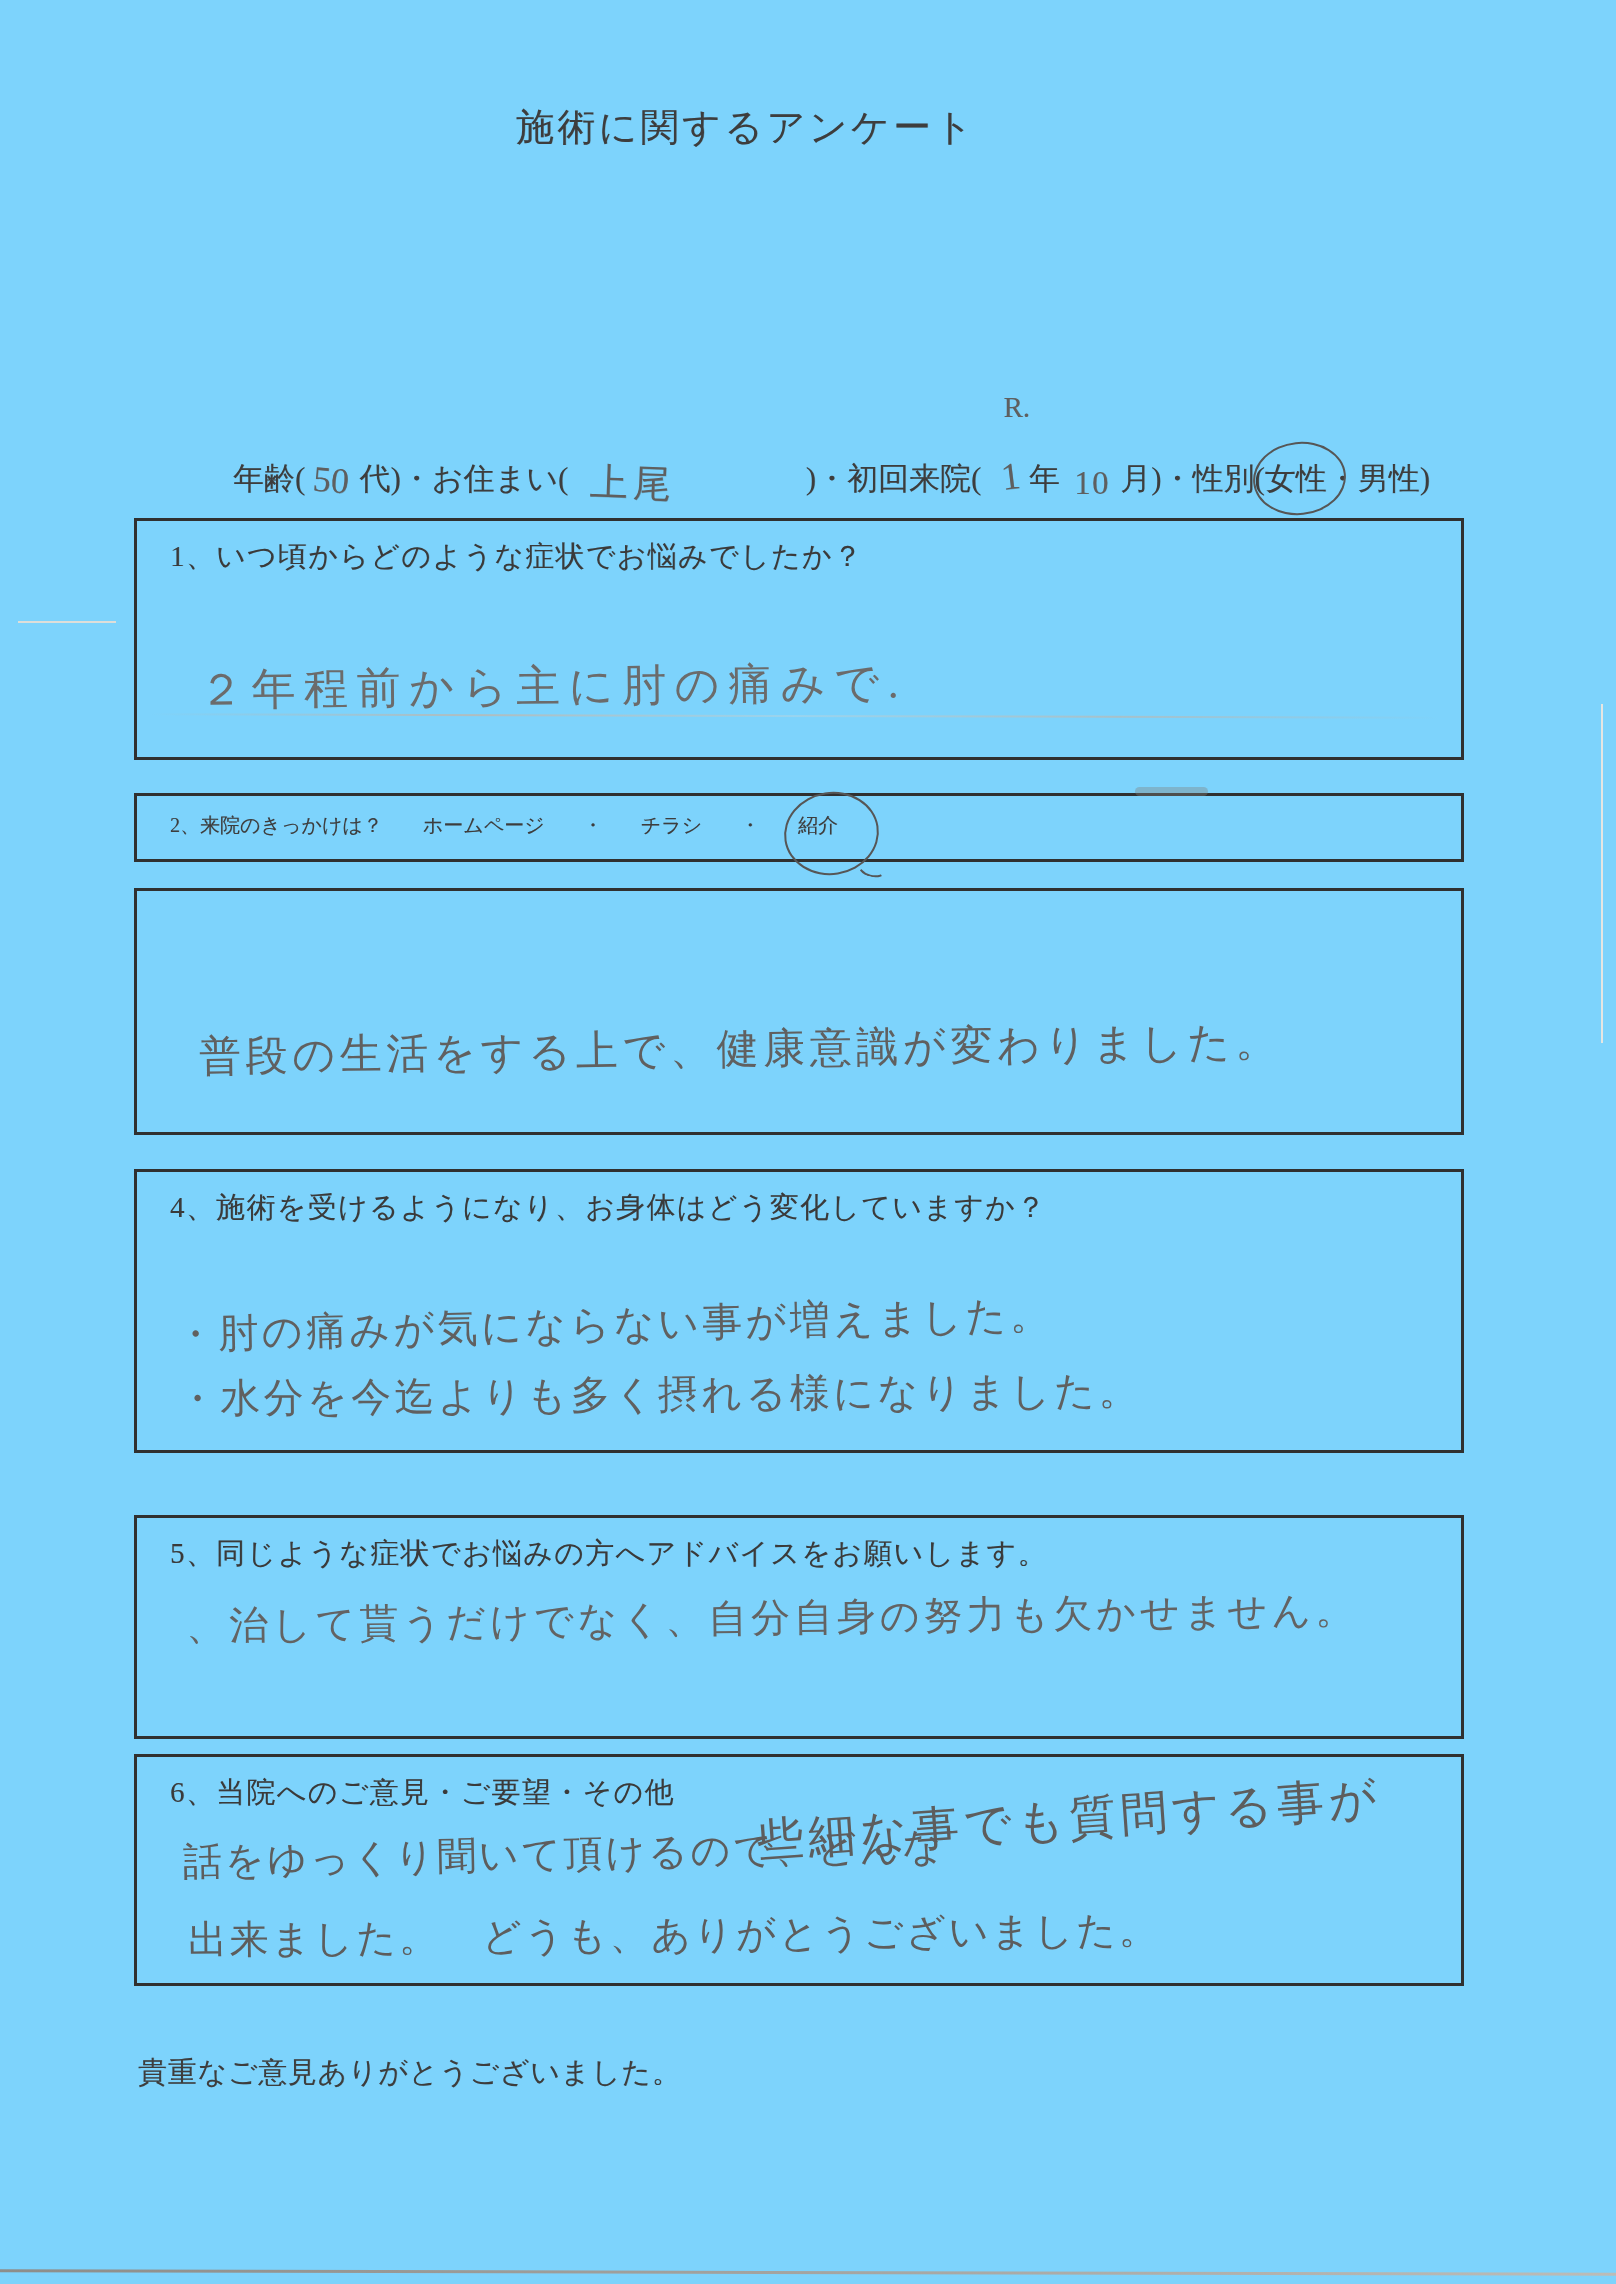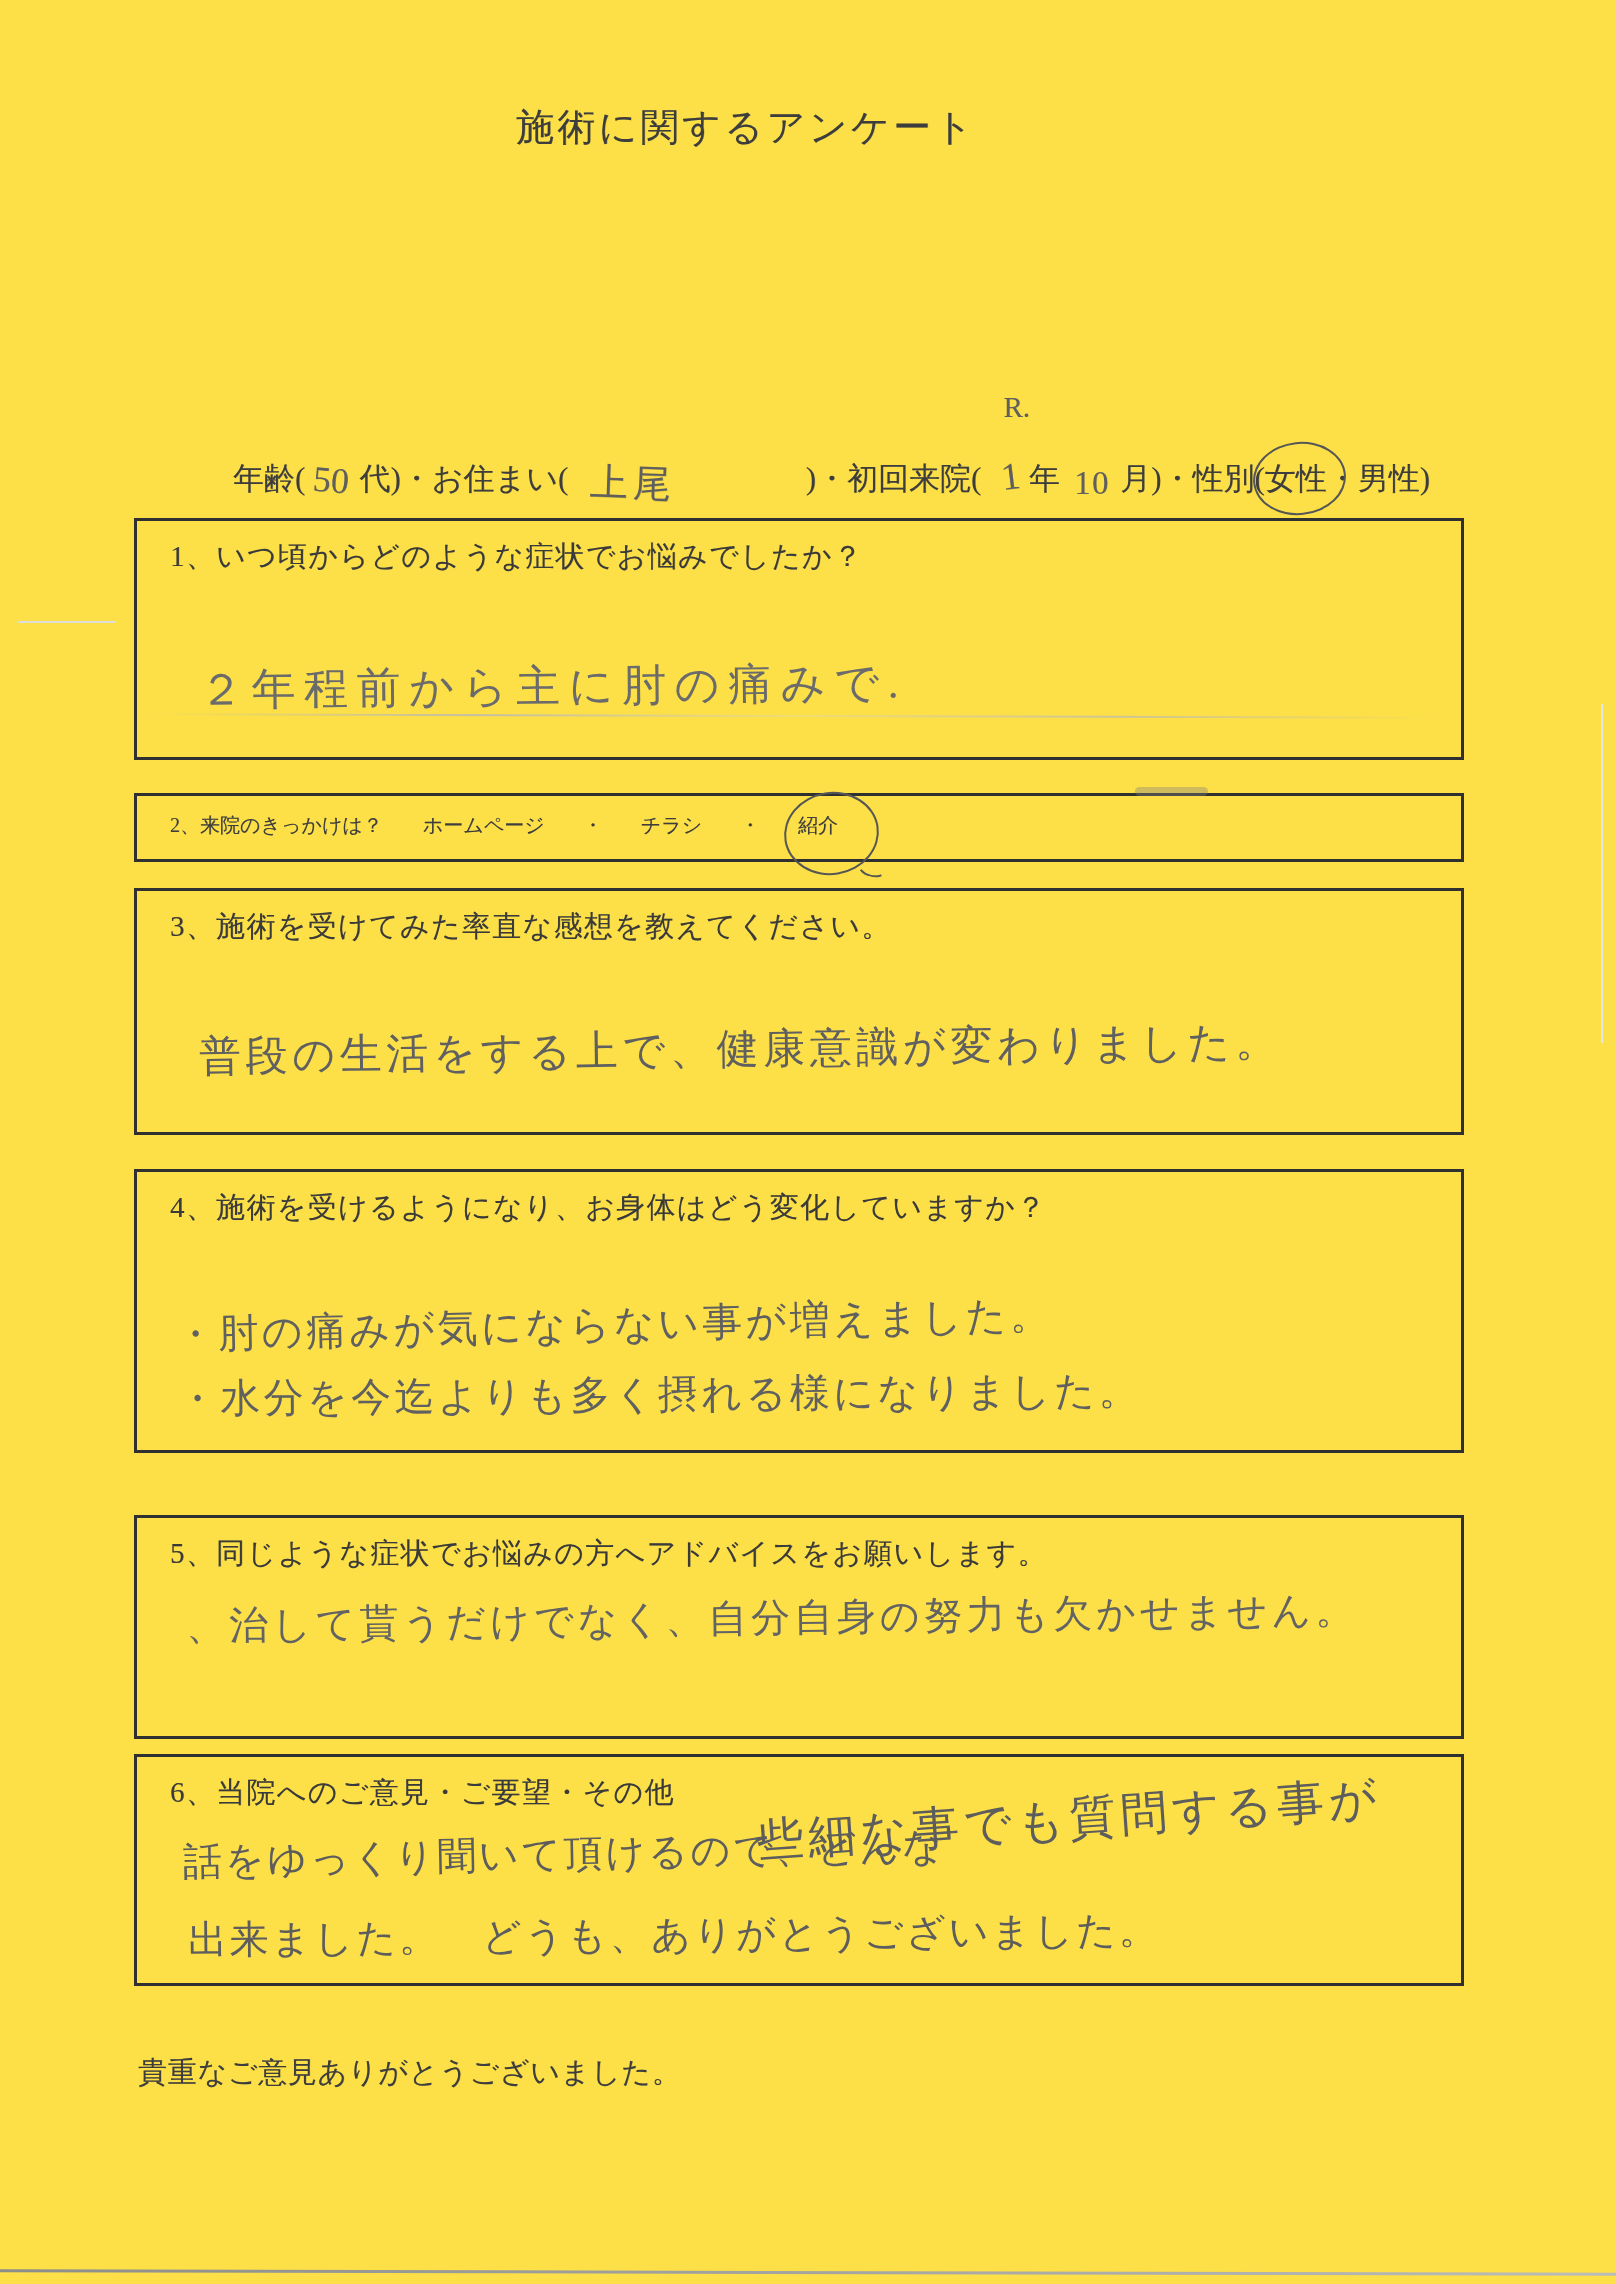--- a/index.html
+++ b/index.html
@@ -1,20 +1,20 @@
 <!DOCTYPE html>
 <html style="font-size:10.4px"><head>
 <meta charset="utf-8">
 <style>
   html,body { margin:0; padding:0; background:#dcdcd8; }
   .paper {
     position:relative;
     width:1616px; height:2284px;
     margin:0 auto;
-    background:#fde047;
+    background:#7dd3fc;
     font-family:"Liberation Serif","DejaVu Serif",serif;
     color:#3d3d3d;
     overflow:hidden;
   }
   .abs { position:absolute; }
   .printed { text-shadow:0.4px 0.4px 0.5px rgba(70,70,70,.35); }
 
   .title {
     left:516px; top:102px;
     font-size:38px; letter-spacing:3.3px;
@@ -137,21 +137,20 @@
       <span class="opt-tight">チラシ</span>
       <span class="dot">・</span>
       <span class="circled opt-tight">
         <span class="ring ring-referral"></span>
         <span>紹介</span>
       </span>
     </div>
   </div>
 
   <div class="qbox qbox-3">
-    <div class="qhead printed">3、施術を受けてみた率直な感想を教えてください。</div>
     <div class="ans hw ans-3">普段の生活をする上で、健康意識が変わりました。</div>
   </div>
 
   <div class="qbox qbox-4">
     <div class="qhead printed">4、施術を受けるようになり、お身体はどう変化していますか？</div>
     <div class="ans hw ans-4a">・肘の痛みが気にならない事が増えました。</div>
     <div class="ans hw ans-4b">・水分を今迄よりも多く摂れる様になりました。</div>
   </div>
 
   <div class="qbox qbox-5">

